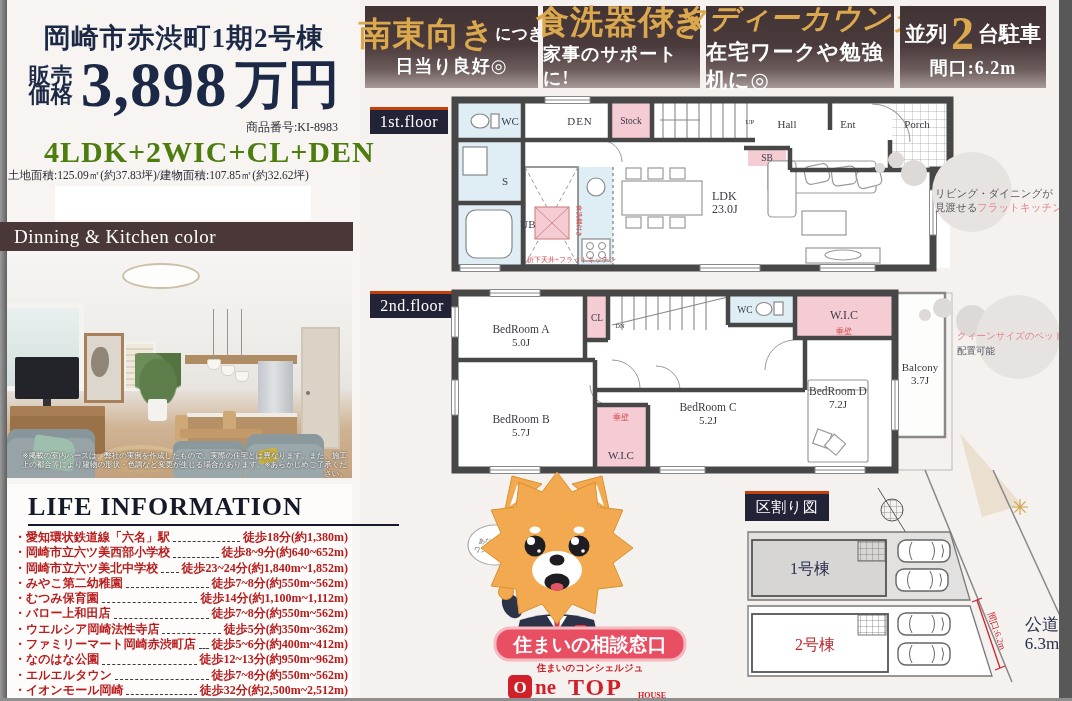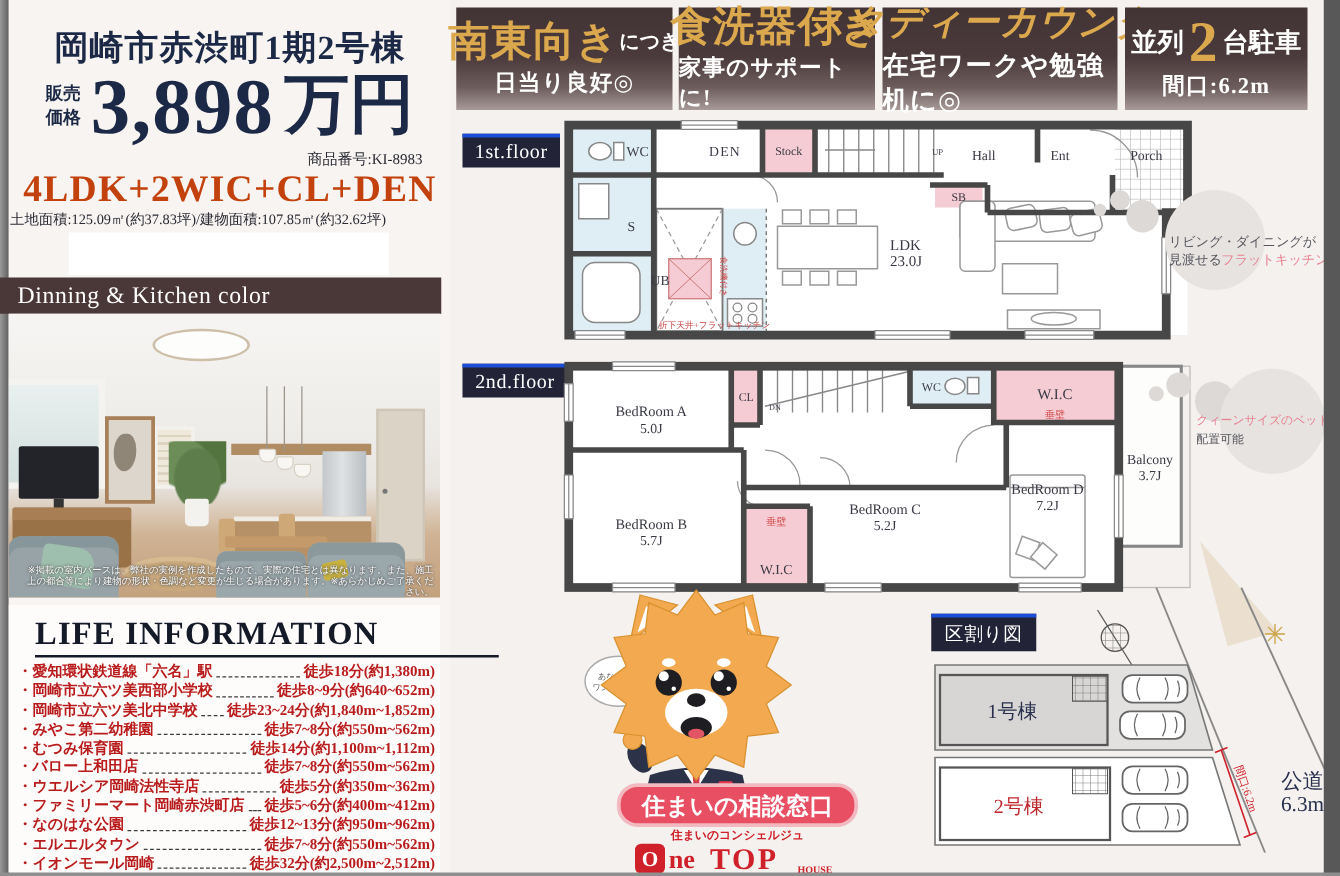--- a/index.html
+++ b/index.html
@@ -7,25 +7,25 @@
         font-family:"Liberation Serif","DejaVu Serif",serif;}
   .abs{position:absolute;}
   
   .edge-left{left:0;top:0;width:7px;height:701px;background:linear-gradient(90deg,#9a9a9a,#606060);}
   .edge-right{left:1059px;top:0;width:13px;height:701px;background:#585858;}
   .edge-bottom{left:0;top:698px;width:1072px;height:3px;background:#8f8f8f;}
   
   .left-panel{left:7px;top:0;width:353px;height:698px;background:#f7f4f1;}
   .h-title{left:8px;top:20px;width:352px;text-align:center;font-size:27px;font-weight:bold;color:#1c2946;letter-spacing:1px;}
   .price-row{left:8px;top:52px;width:352px;height:66px;display:flex;align-items:center;justify-content:center;gap:8px;color:#1c2946;}
-  .price-lbl{display:flex;flex-direction:column;font-size:14px;font-weight:bold;line-height:19px;}
+  .price-lbl{display:flex;flex-direction:column;font-size:22px;font-weight:bold;line-height:19px;}
   .price-num{font-size:63px;font-weight:bold;letter-spacing:1px;line-height:60px;}
   .price-unit{font-size:52px;font-weight:bold;line-height:56px;}
   .prod-no{left:8px;top:119px;width:330px;text-align:right;font-size:12px;color:#2a2a34;}
-  .layout-line{left:8px;top:135px;width:352px;text-align:center;font-size:30px;font-weight:bold;color:#c2410c;letter-spacing:1px;}
+  .layout-line{left:8px;top:135px;width:352px;font-size:30px;font-weight:bold;color:#4d7c0f;letter-spacing:1px;padding-left:36px;}
   .area-line{left:8px;top:168px;width:352px;font-size:11.5px;color:#2a2a34;}
   .white-box{left:55px;top:186px;width:256px;height:34px;background:#ffffff;}
   .dk-band{left:0;top:222px;width:353px;height:29px;background:#4a3738;color:#fff;font-size:19px;
            display:flex;align-items:center;padding-left:14px;box-sizing:border-box;letter-spacing:.5px;}
   
   .photo{left:7px;top:251px;width:345px;height:227px;overflow:hidden;
          background:linear-gradient(180deg,#f6f5f3 0%,#efedea 38%,#e8e5e1 60%,#cfb394 78%,#c2a17e 100%);}
   .ph{position:absolute;}
   .ceil-light{left:115px;top:12px;width:74px;height:22px;border-radius:50%;background:#fdfdfc;border:2px solid #cdbfa8;}
   .win-big{left:0;top:52px;width:72px;height:78px;background:linear-gradient(180deg,#e9f0ef,#d3e0de);border:5px solid #f4f3f0;border-left:none;}
@@ -68,21 +68,21 @@
   .b-main{display:flex;align-items:center;line-height:36px;white-space:nowrap;}
   .gold{color:#dba84e;font-weight:bold;}
   .b-big{font-size:33px;letter-spacing:1px;}
   .b-huge{font-size:46px;line-height:40px;margin:0 4px;}
   .b-w{font-size:21px;font-weight:bold;}
   .b-inline{font-size:16px;font-weight:bold;color:#fff;}
   .b-sub{font-size:18px;font-weight:bold;letter-spacing:1px;margin-top:2px;}
   .b3 .b-big{font-size:29px;font-style:italic;}
   .b3 .b-sub{font-size:21px;}
   
-  .floor-label{position:absolute;background:#232338;color:#fff;font-size:16px;display:flex;align-items:center;justify-content:center;border-top:3px solid #1d4ed8;letter-spacing:.5px;}
+  .floor-label{position:absolute;background:#232338;color:#fff;font-size:16px;display:flex;align-items:center;justify-content:center;border-top:3px solid #c2410c;letter-spacing:.5px;}
   
   svg text{font-family:"Liberation Serif","DejaVu Serif",serif;}
   .rt{fill:#3a3a46;}
   .redt{fill:#d04848;}
   .pinkt{fill:#e8808f;}
   .grayt{fill:#55555e;}
 </style>
 </head>
 <body>
 

